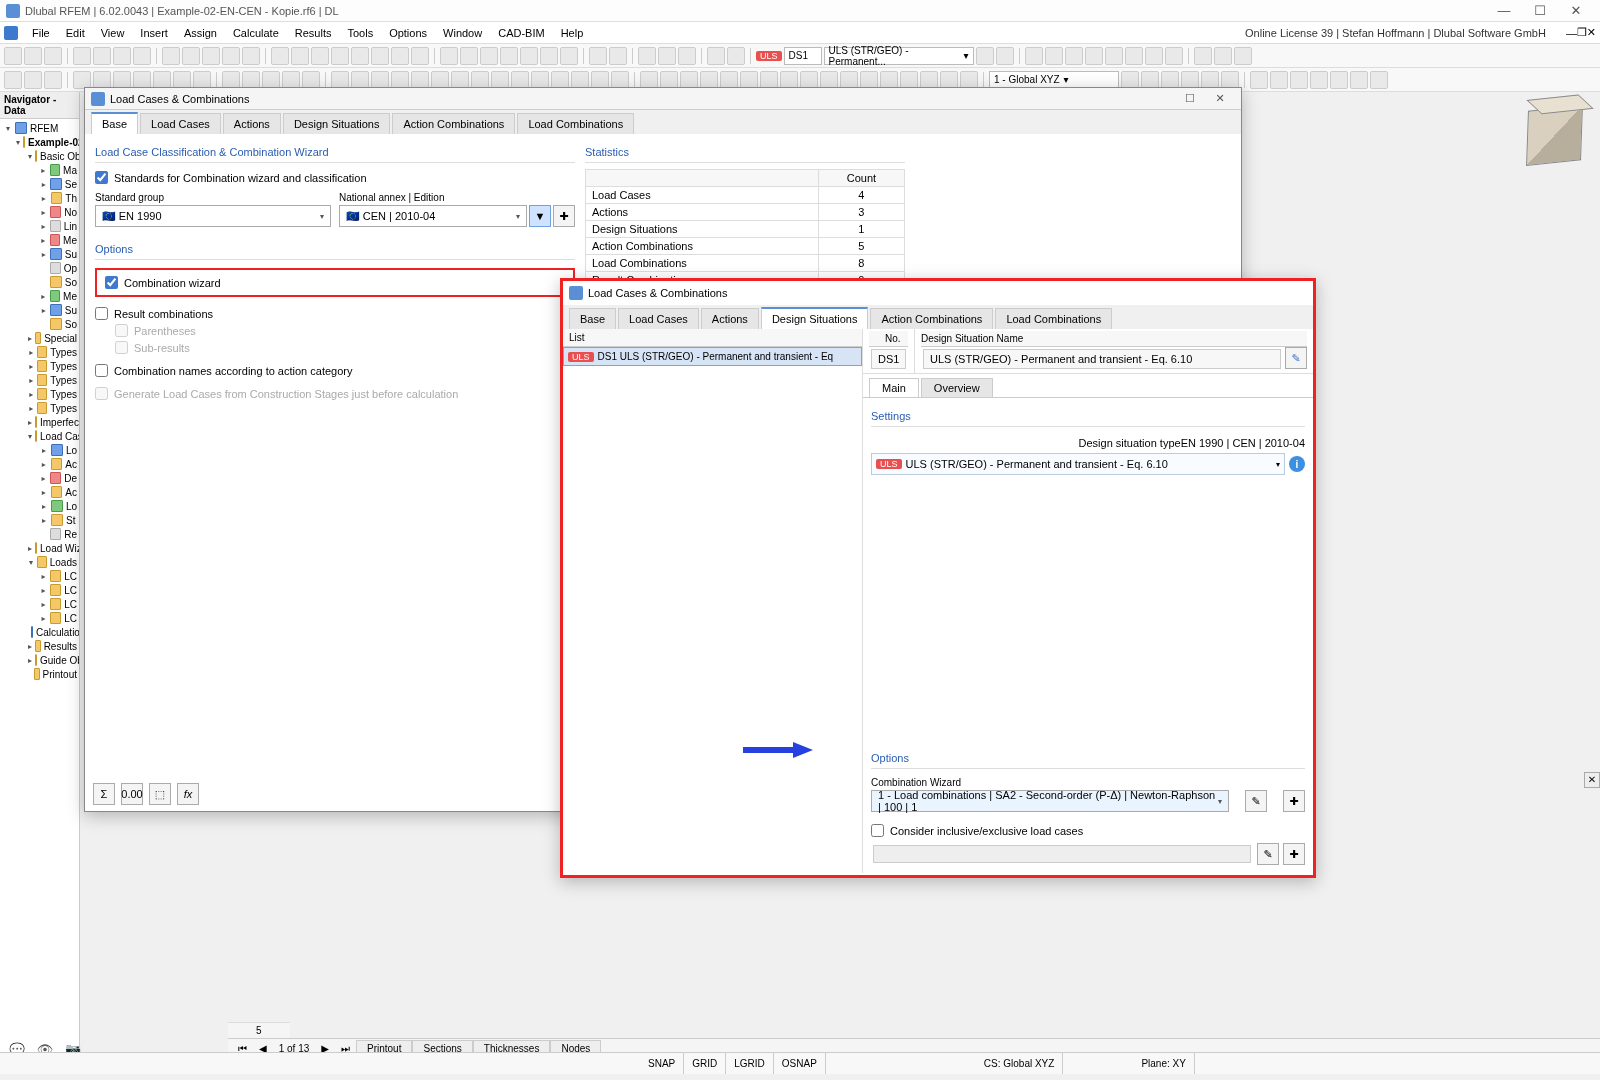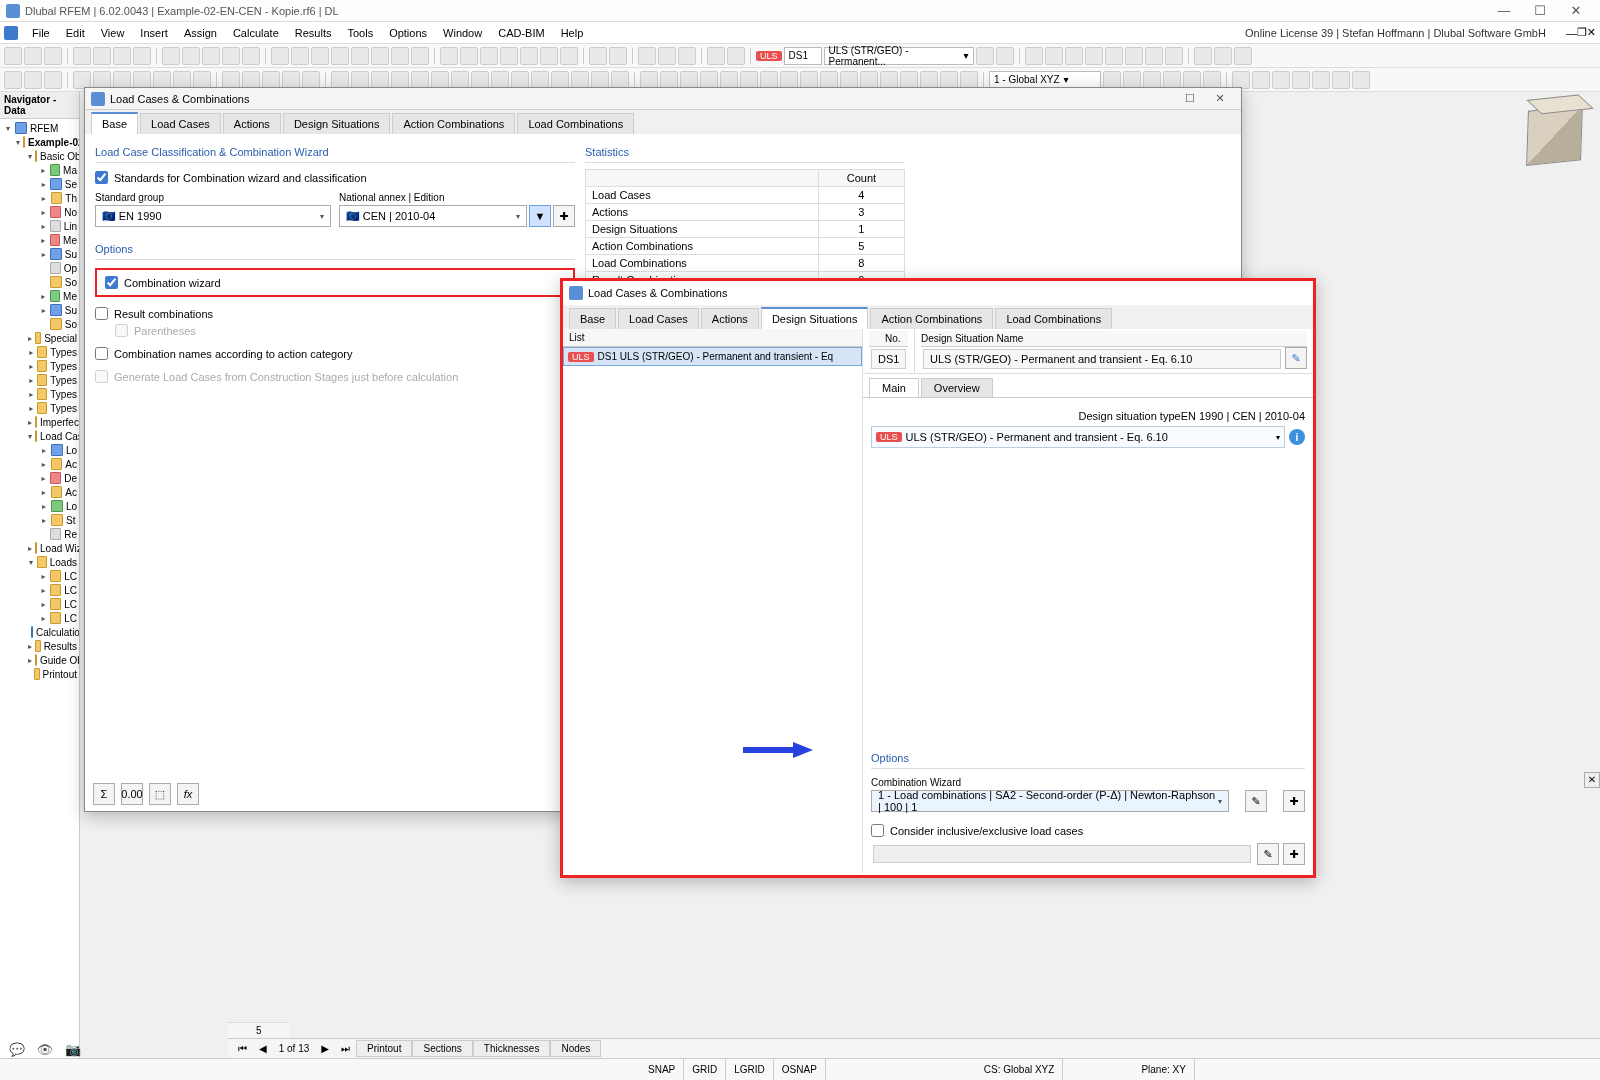--- a/index.html
+++ b/index.html
@@ -93,21 +93,21 @@
 .settings-body { padding: 8px; }
 .sel-row { display: flex; align-items: center; gap: 4px; height: 22px; background: #f8fbff; border: 1px solid #bcd; padding: 0 4px; font-size: 11px; }
 .sel-row .uls-badge { font-size: 9px; }
 .inf-ico { width: 16px; height: 16px; border-radius: 50%; background: #3d8fe0; color: #fff; display: inline-flex; align-items: center; justify-content: center; font-size: 10px; font-weight: bold; }
 .arrow { position: absolute; width: 70px; height: 16px; }
 
 
 .footer-tabs { position: absolute; bottom: 22px; left: 228px; height: 20px; display: flex; align-items: center; gap: 0; font-size: 10px; background:#f5f5f5; border-top:1px solid #ccc; width: calc(100% - 228px); padding-left:4px; }
 .footer-tabs .pg { padding: 2px 6px; }
 .footer-tabs .ftab { padding: 2px 10px; border: 1px solid #ccc; background: #eee; }
-.statusbar { position: absolute; bottom: 0; left: 0; right: 0; height: 22px; background: #f8f8f8; border-top: 1px solid #ccc; display: flex; align-items: center; font-size: 10px; }
+.statusbar { position: absolute; bottom: 6px; left: 0; right: 0; height: 22px; background: #f8f8f8; border-top: 1px solid #ccc; display: flex; align-items: center; font-size: 10px; }
 .statusbar .sseg { padding: 0 8px; border-right: 1px solid #ccc; height: 100%; display: flex; align-items: center; }
 
 .row-num { position:absolute; bottom:42px; left:228px; font-size:10px; padding:2px 28px; background:#f5f5f5; border-top:1px solid #ddd; }
 .close-x { position:absolute; right:0; top:680px; width:16px; height:16px; background:#eee; border:1px solid #aaa; font-size:10px; text-align:center; line-height:14px; }
 
 
 .bottomleft-icons { position:absolute; bottom:24px; left:8px; display:flex; gap:10px; }
 .bottomleft-icons .bli { width:18px; height:14px; color:#555; font-size:13px; display:flex; align-items:center; justify-content:center; }
 </style>
 </head>
@@ -256,21 +256,21 @@
     <span class="tbtn"></span>
     <span class="tbtn"></span>
     <span class="tbtn"></span>
     <span class="tbtn"></span>
     <span class="tbtn"></span>
     <span class="tbtn"></span>
     <span class="tbtn"></span>
     <span class="tbtn"></span>
     <span class="tbtn"></span>
     <span class="tsep"></span>
-  <span class="tdrop" style="width:112px">
+  <span class="tdrop" style="width:130px">
       <span>1 - Global XYZ</span>
       <span class="arr">▾</span>
     </span>
   <span class="tbtn"></span>
     <span class="tbtn"></span>
     <span class="tbtn"></span>
     <span class="tbtn"></span>
     <span class="tbtn"></span>
     <span class="tbtn"></span>
     <span class="tsep"></span>
@@ -546,20 +546,24 @@
             <span>Combination wizard</span>
           </label>
       </div>
       <label class="chk" style="margin-top:6px">
           <input type="checkbox" style="">
           <span>Result combinations</span>
         </label>
       <label class="chk dis" style="padding-left:20px">
           <input type="checkbox" disabled="" style="">
           <span>Parentheses</span>
+        </label>
+      <label class="chk dis" style="padding-left:20px">
+          <input type="checkbox" disabled="" style="">
+          <span>Sub-results</span>
         </label>
       <label class="chk" style="margin-top:6px">
           <input type="checkbox" style="">
           <span>Combination names according to action category</span>
         </label>
       <label class="chk dis" style="margin-top:6px">
           <input type="checkbox" disabled="" style="">
           <span>Generate Load Cases from Construction Stages just before calculation</span>
         </label>
     </div>
@@ -642,20 +646,21 @@
             <div class="ro-field">ULS (STR/GEO) - Permanent and transient - Eq. 6.10</div>
             <div class="icon-btn" style="color:#3d79cc">✎</div>
           </div>
         </div>
       </div>
       <div class="subtabs">
         <div class="subtab active">Main</div>
         <div class="subtab">Overview</div>
       </div>
       <div class="settings-body" style="flex:1; display:flex; flex-direction:column;">
+        <div class="panel-title">Settings</div>
         <div style="display:flex; justify-content:flex-end; font-size:11px; padding:4px 0;">
           <span>Design situation type</span>
           <span>EN 1990 | CEN | 2010-04</span>
         </div>
         <div style="display:flex; gap:4px; align-items:center;">
           <div class="sel-row" style="flex:1">
             <span class="uls-badge">ULS</span>
             <span style="flex:1">ULS (STR/GEO) - Permanent and transient - Eq. 6.10</span>
             <span class="arr" style="font-size:8px">▾</span>
           </div>

